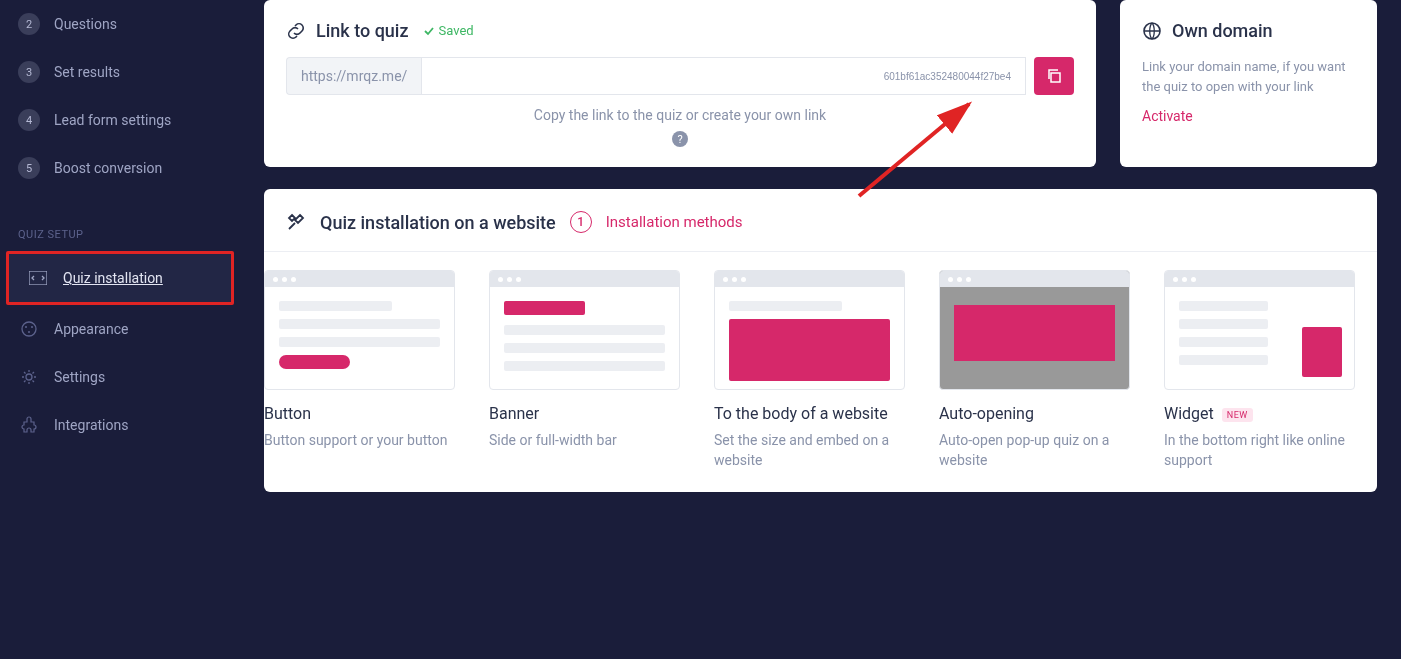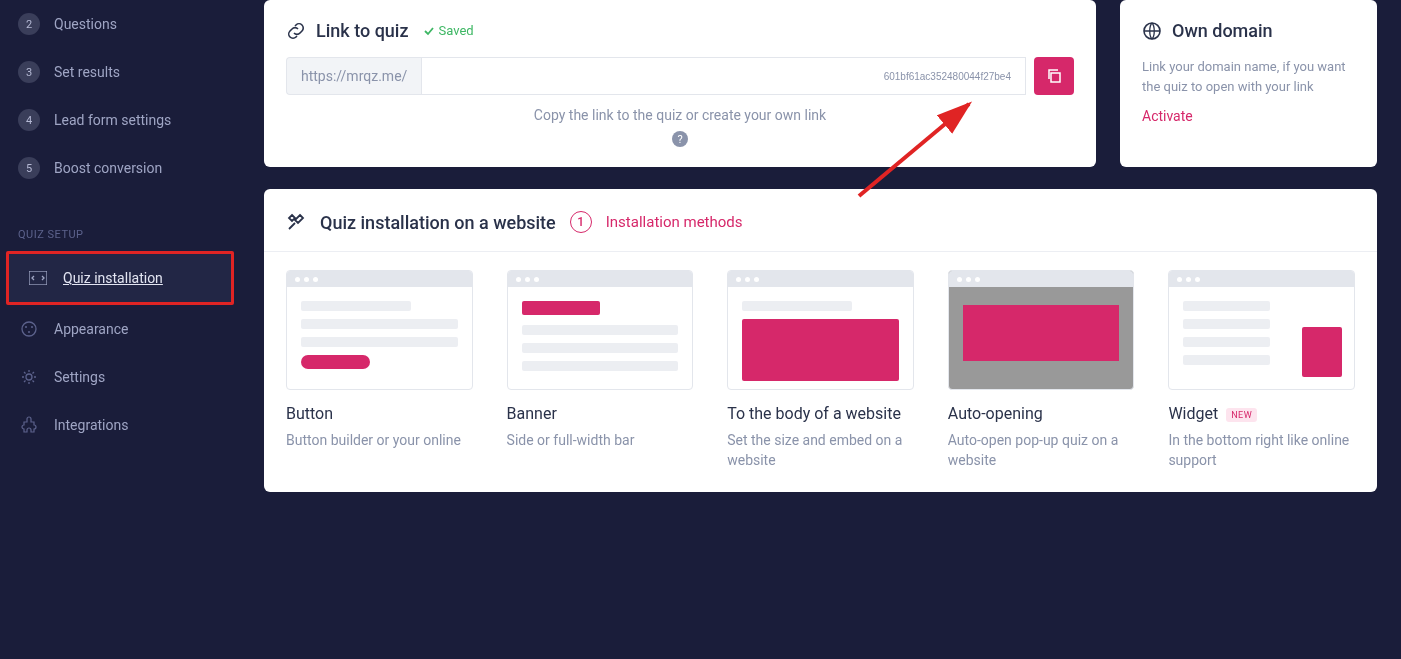--- a/index.html
+++ b/index.html
@@ -106,21 +106,21 @@
   color:#fff;
 }
 .hint { color:#8a93aa; font-size:14px; display:flex; align-items:center; gap:8px;flex-direction:column; }
 .q-icn { width:16px;height:16px;border-radius:50%;background:#8a93aa;color:#fff;font-size:11px;display:flex;align-items:center;justify-content:center;}
 .domain-desc{ font-size:13px; color:#8a93aa; line-height:1.5; margin-bottom:12px;}
 .activate-link{ color:#d6286a; font-size:14px; cursor:pointer;}
 .card-install{ margin-top:22px; padding:22px;}
 .install-head{ display:flex; align-items:center; gap:14px; font-size:18px; color:#2a324a; font-weight:500; padding-bottom:18px;}
 .badge-one{ width:22px;height:22px;border:1.5px solid #d6286a;border-radius:50%;color:#d6286a;font-size:12px;display:flex;align-items:center;justify-content:center;}
 .methods-link{ color:#d6286a; font-size:15px; font-weight:400;}
-.options{ display:flex; gap:34px; border-top:1px solid #eceef3; padding-top:18px; margin:0 -22px; padding-left:22px; padding-right:22px;}
+.options{ display:flex; gap:34px; border-top:1px solid #eceef3; padding-top:18px; margin:0 -22px; padding-right:22px;}
 .opt{ flex:1; cursor:pointer; }
 .opt-preview{
   height:120px;
   border:1px solid #e3e6ec;
   border-radius:4px;
   background:#fff;
   overflow:hidden;
   position:relative;
 }
 .win-bar{ height:16px;background:#e3e6ec; display:flex; align-items:center; padding-left:8px; gap:4px;}
@@ -276,21 +276,21 @@
               <span class="win-dot"></span>
             </div>
           <div class="pv-body">
             <div class="grey-line short"></div>
             <div class="grey-line med"></div>
             <div class="grey-line med"></div>
             <div class="pink-pill"></div>
           </div>
         </div>
         <div class="opt-title">Button</div>
-        <div class="opt-desc">Button builder or your online</div>
+        <div class="opt-desc">Button support or your button</div>
       </div>
 
       <div class="opt">
         <div class="opt-preview">
           <div class="win-bar">
               <span class="win-dot"></span>
               <span class="win-dot"></span>
               <span class="win-dot"></span>
             </div>
           <div class="pv-body">

